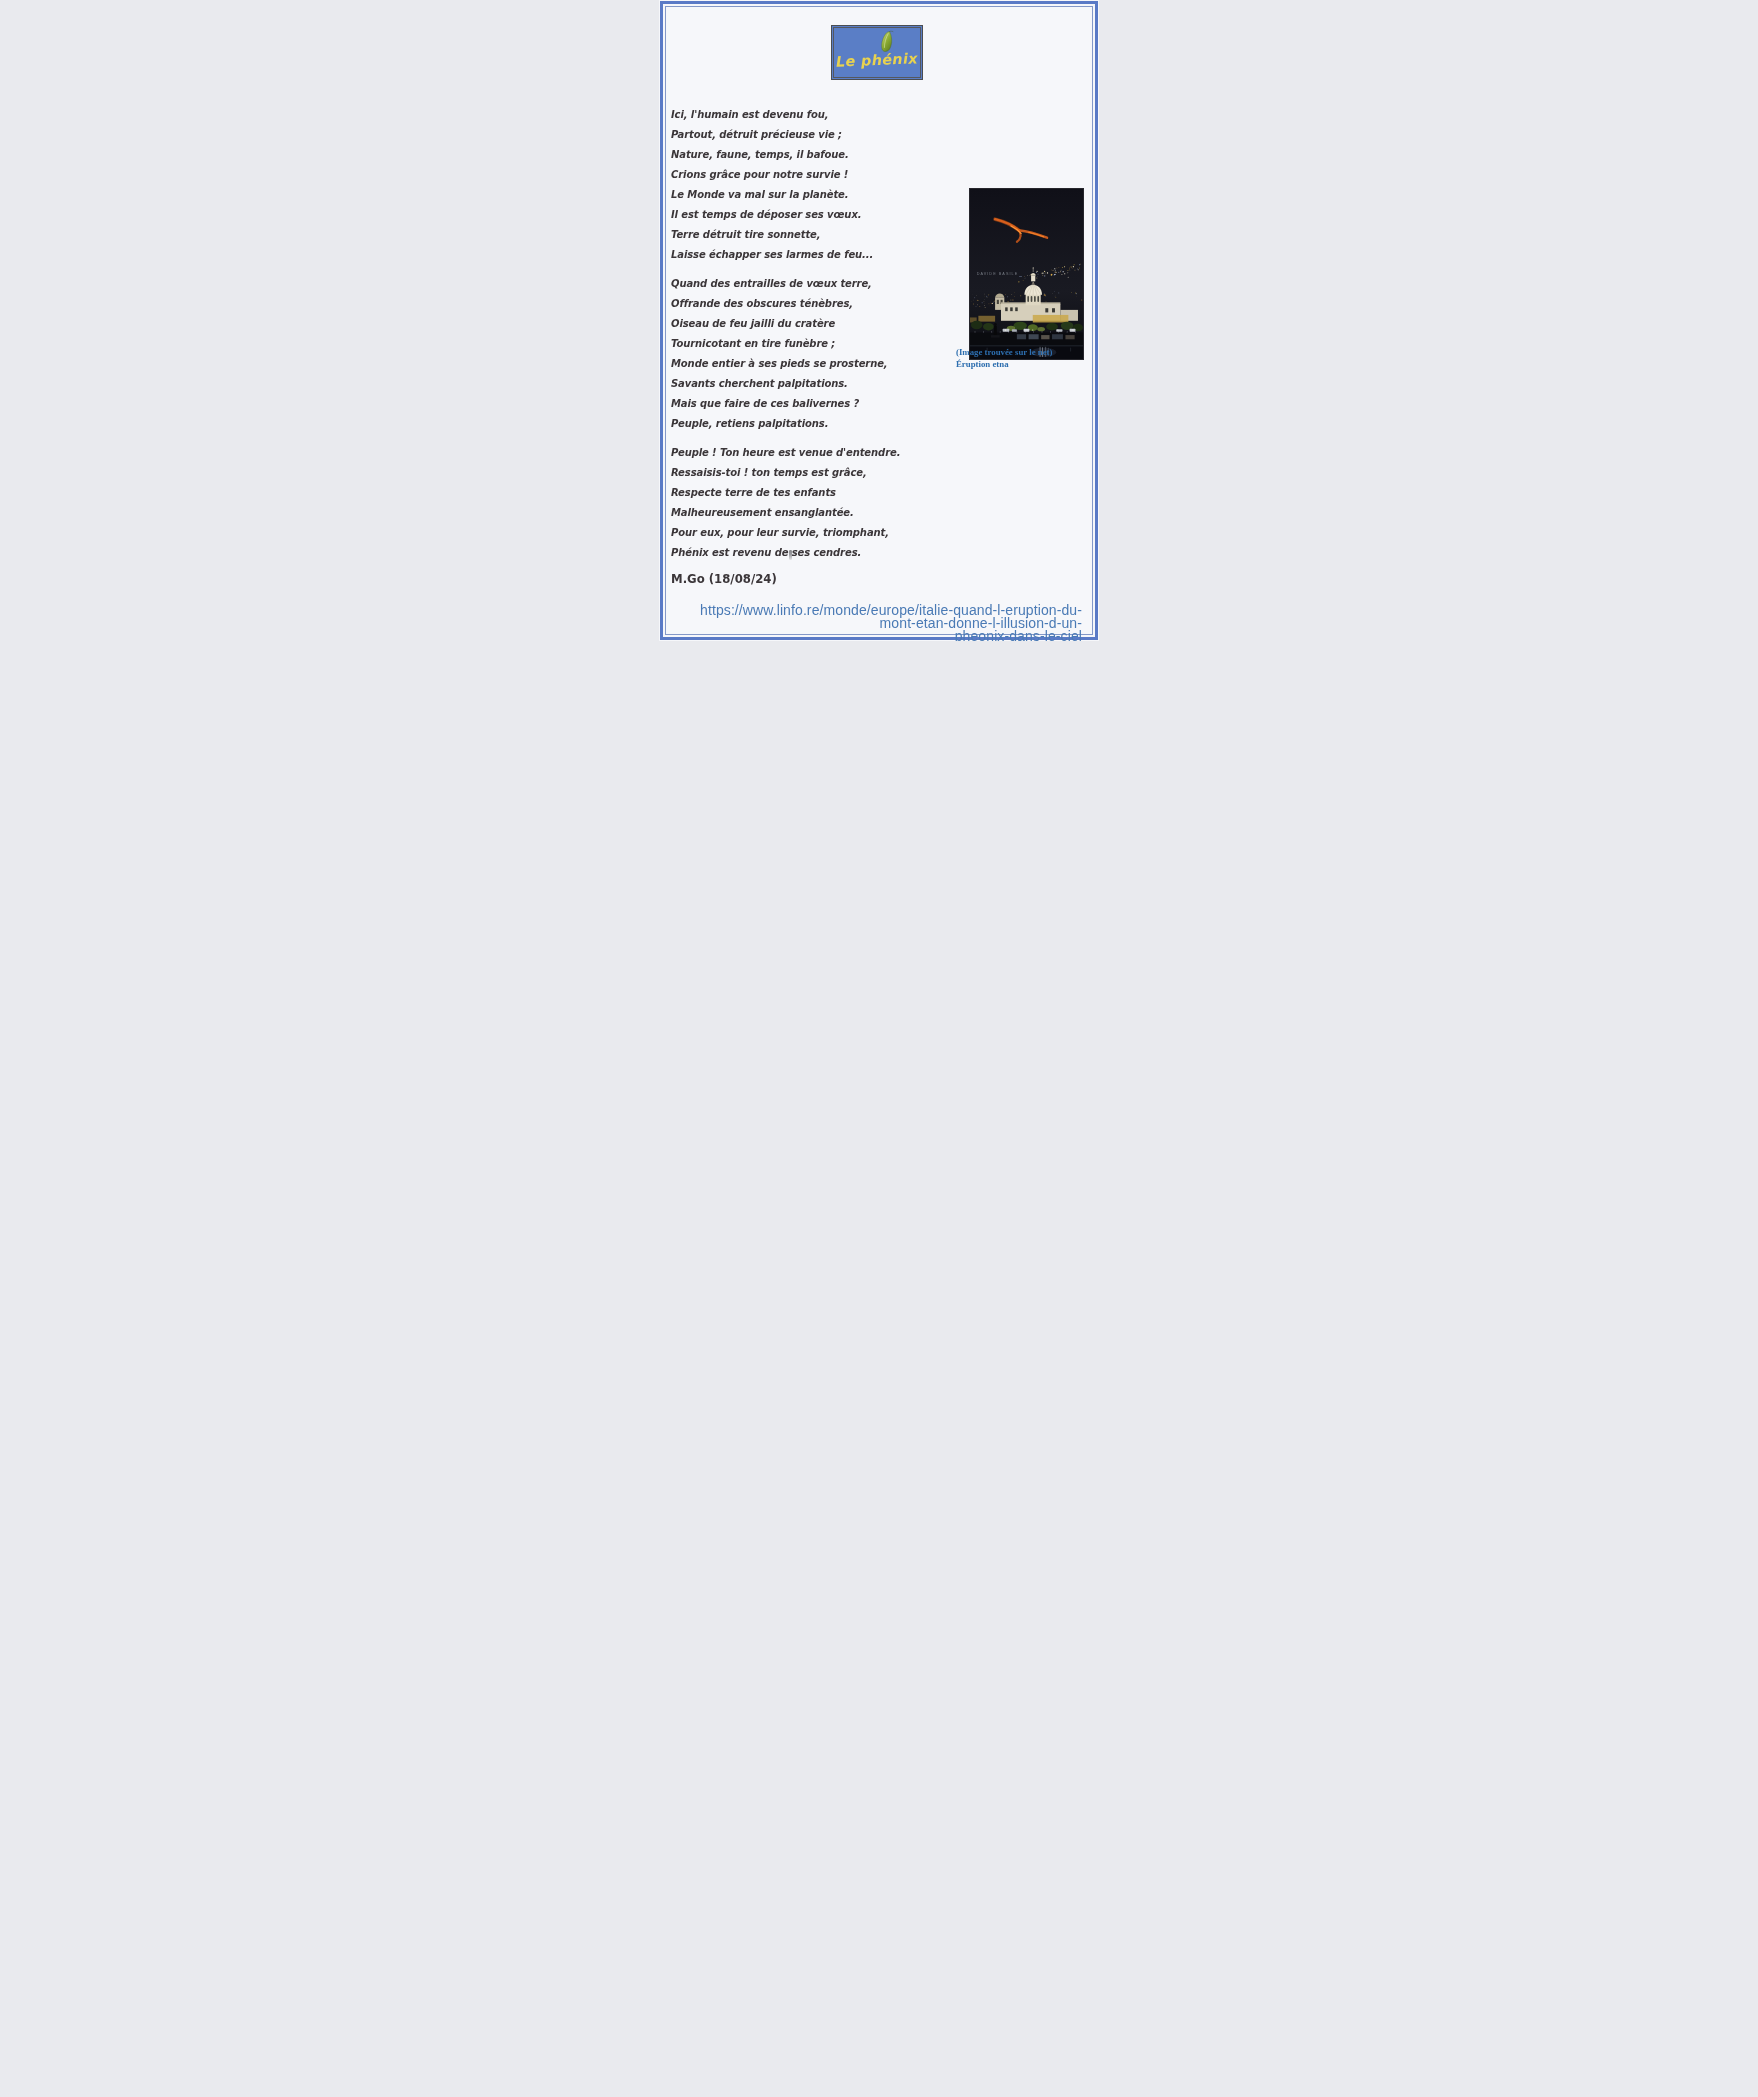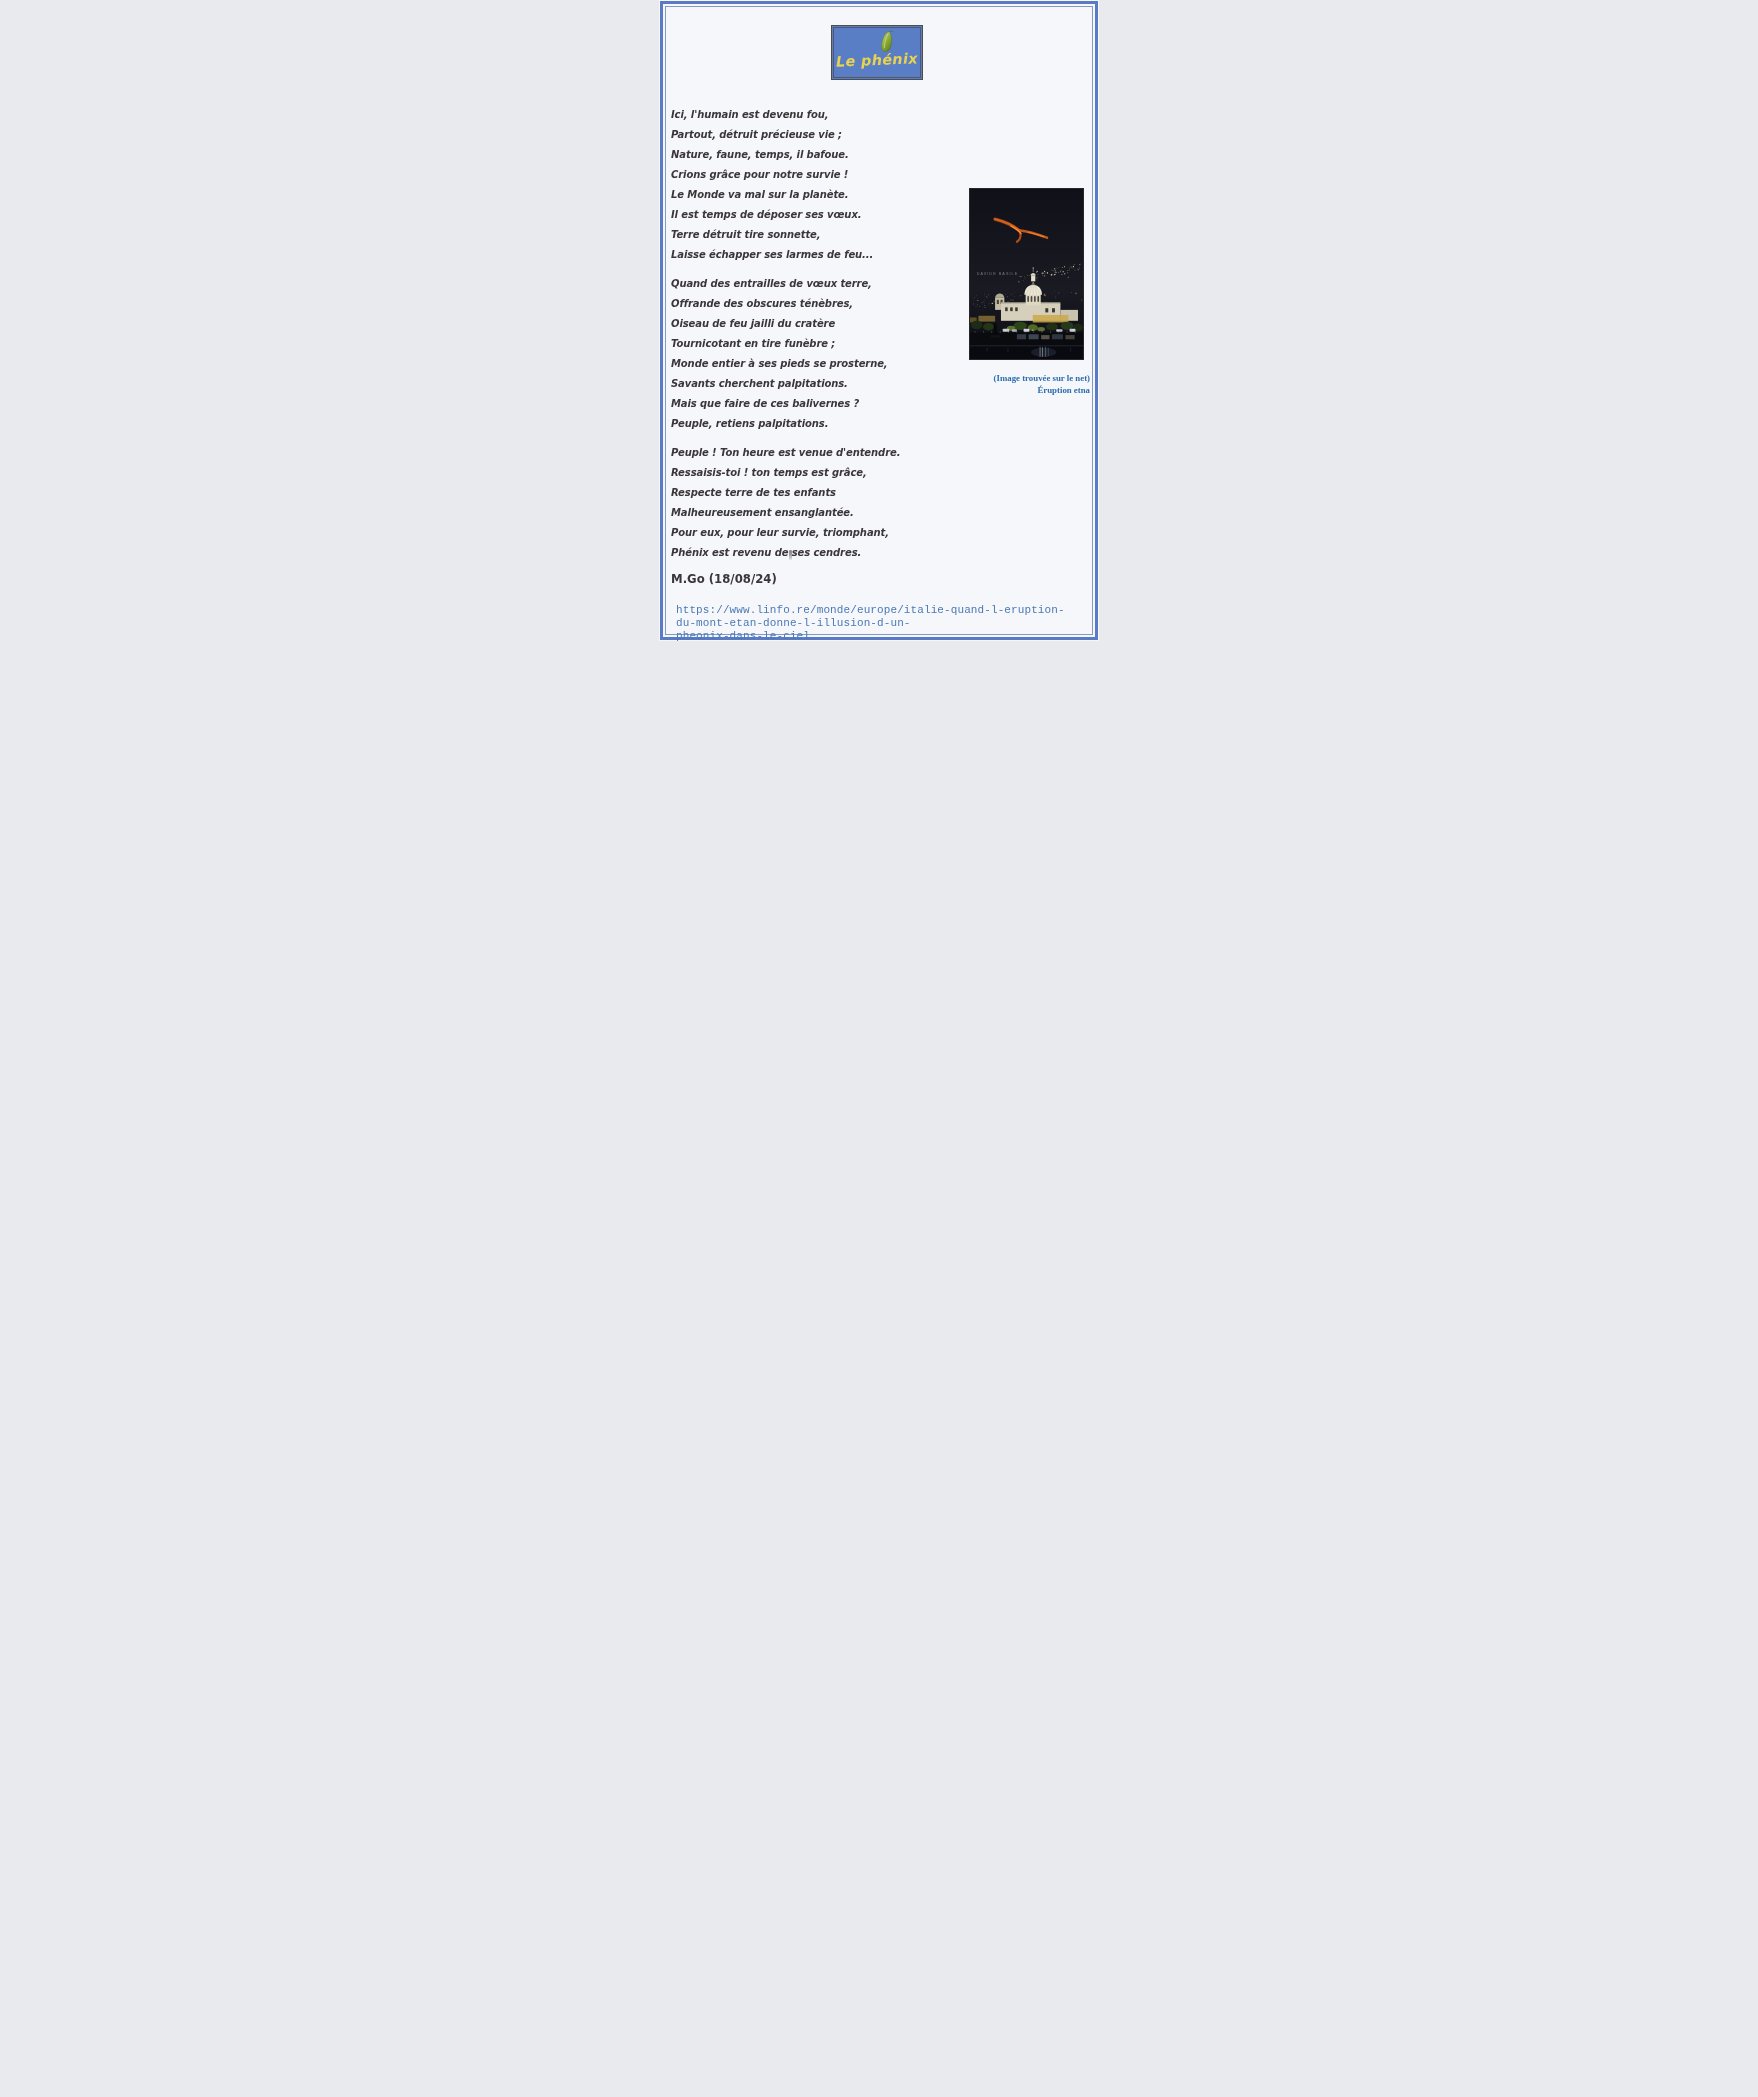--- a/index.html
+++ b/index.html
@@ -40,28 +40,28 @@
     font-weight:600; font-size:11.7px; color:var(--ink);
   }
 
   .photo{
     position:absolute; left:310px; top:188px; width:113px; height:170px;
     border:0.4px solid #26262c; background:#14151c;
   }
   .photo svg{display:block; width:100%; height:100%;}
 
   .caption{
-    position:absolute; left:297px; top:372px; width:134px; text-align:right;
+    position:absolute; left:297px; top:346px; width:134px; text-align:left;
     font-family:"Liberation Serif", serif; font-weight:700; font-size:8.8px;
     line-height:12px; color:var(--caption);
   }
 
   .url{
-    position:absolute; left:17px; right:17px; top:604px; text-align:left;
-    font-family:Liberation Mono, monospace; font-size:11px; line-height:13px;
+    position:absolute; left:17px; right:17px; top:604px; text-align:right;
+    font-family:Liberation Sans, sans-serif; font-size:14px; line-height:13px;
     letter-spacing:0.1px; color:var(--url);
   }
 
   .ink-smudge{
     position:absolute; left:130px; top:550px; width:2.9px; height:10px;
     border-radius:1.3px; opacity:.55;
     background:linear-gradient(#2b2b2e 0%, #55555a 45%, #d8d8da 100%);
   }
 </style>
 </head>

